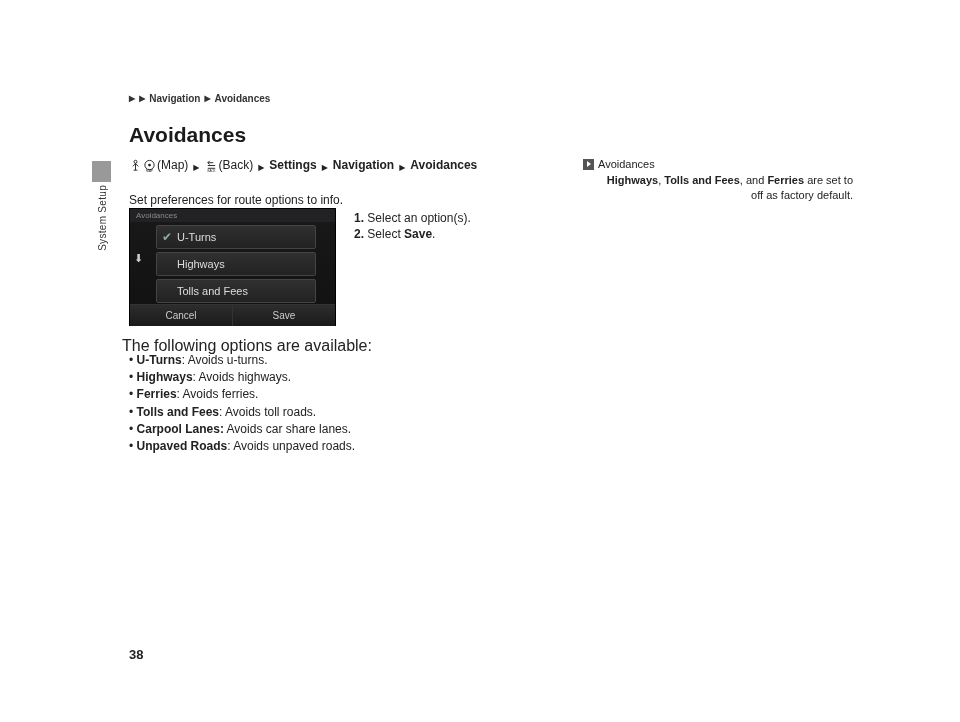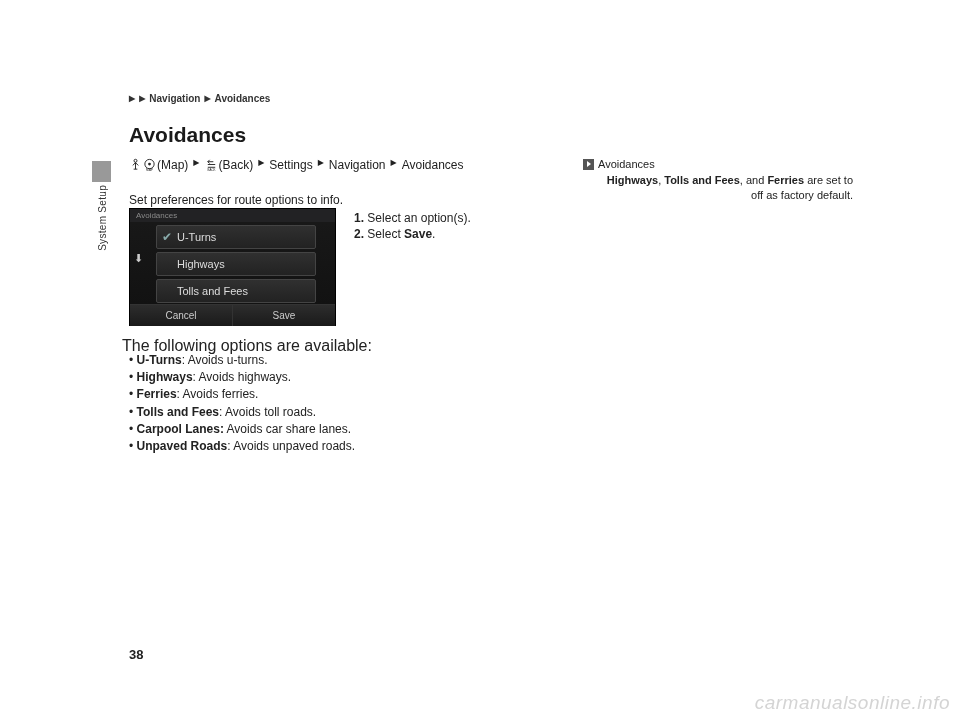--- a/index.html
+++ b/index.html
@@ -4,25 +4,25 @@
 <style>
   * { box-sizing: border-box; margin: 0; padding: 0; }
   html, body { width: 960px; height: 722px; background: #fff; font-family: Arial, Helvetica, sans-serif; color: #222; position: relative; }
   .page { position: absolute; left: 0; top: 0; width: 960px; height: 722px; }
   .breadcrumb { position: absolute; left: 129px; top: 93px; font-size: 10px; font-weight: bold; color: #333; display: flex; align-items: center; gap: 2px; }
   .bc-arrow { font-size: 8px; color: #333; margin-right: 2px; }
   .bc-sep { margin: 0 2px; font-size: 8px; }
   .title { position: absolute; left: 129px; top: 123px; font-size: 21px; font-weight: bold; color: #1a1a1a; }
   .side-tab { position: absolute; left: 92px; top: 161px; width: 19px; height: 21px; background: #999; }
   .side-label { position: absolute; left: 97px; top: 185px; font-size: 10px; color: #333; writing-mode: vertical-rl; transform: rotate(180deg); letter-spacing: 0.3px; }
-  .nav-line { position: absolute; left: 129px; top: 158px; font-size: 12px; display: flex; align-items: flex-start; flex-wrap: wrap; gap: 1px; }
+  .nav-line { position: absolute; left: 129px; top: 158px; font-size: 12px; display: flex; align-items: flex-end; flex-wrap: wrap; gap: 1px; }
   .nav-line .mi { width: 13px; height: 13px; display: inline-flex; align-items: center; justify-content: center; }
   .mi svg { width: 13px; height: 13px; }
   .nav-tri { font-size: 8px; margin: 0 4px; }
-  .nav-bold { font-weight: normal; }
+  .nav-bold { font-weight: bold; }
   .intro { position: absolute; left: 129px; top: 193px; font-size: 12px; }
   .screenshot { position: absolute; left: 129px; top: 208px; width: 207px; height: 118px; border: 1px solid #000; background: #111; font-family: Arial, sans-serif; }
   .sc-hdr { background: #222224; color: #8a8a8a; font-size: 8px; padding: 2px 6px; height: 13px; line-height: 9px; }
   .sc-body { background: linear-gradient(#181818,#121212); height: 82px; position: relative; }
   .sc-row { position: absolute; left: 26px; width: 160px; height: 24px; background: linear-gradient(#303030,#222); border: 1px solid #444; border-radius: 2px; display: flex; align-items: center; color: #ddd; font-size: 11px; }
   .sc-row.r0 { top: 3px; }
   .sc-row.r1 { top: 30px; }
   .sc-row.r2 { top: 57px; }
   .sc-check { width: 20px; display: flex; justify-content: center; color: #8aa; font-size: 12px; }
   .sc-arrows { position: absolute; left: 4px; top: 30px; color: #ccc; font-size: 11px; display: flex; flex-direction: column; align-items: center; gap: 4px; }
@@ -141,14 +141,13 @@
     <div class="note-hdr">
       <span class="note-icon"></span>
       <span>Avoidances</span>
     </div>
     <div class="note-body">
       <b>Highways</b><span>, </span><b>Tolls and Fees</b><span>, and </span><b>Ferries</b><span> are set to off as factory default.</span>
     </div>
   </div>
 
   <div class="pageno">38</div>
-  <div class="watermark">carmanualsonline.info</div>
 </div>
 
 </body></html>

